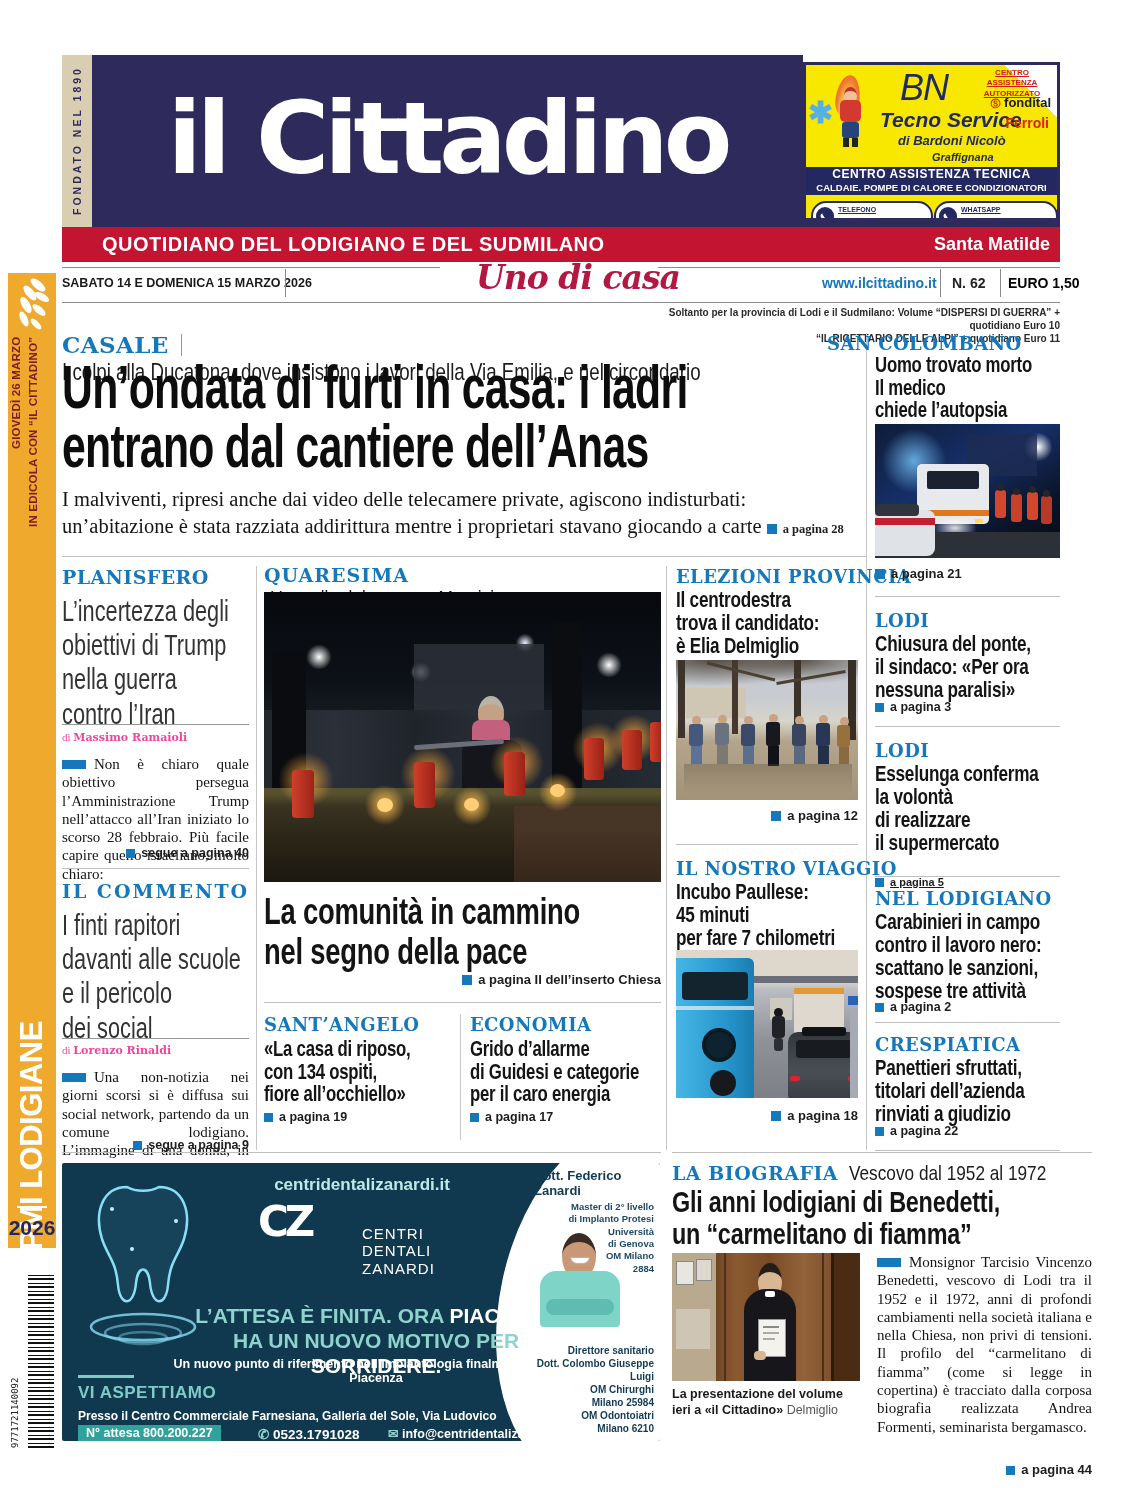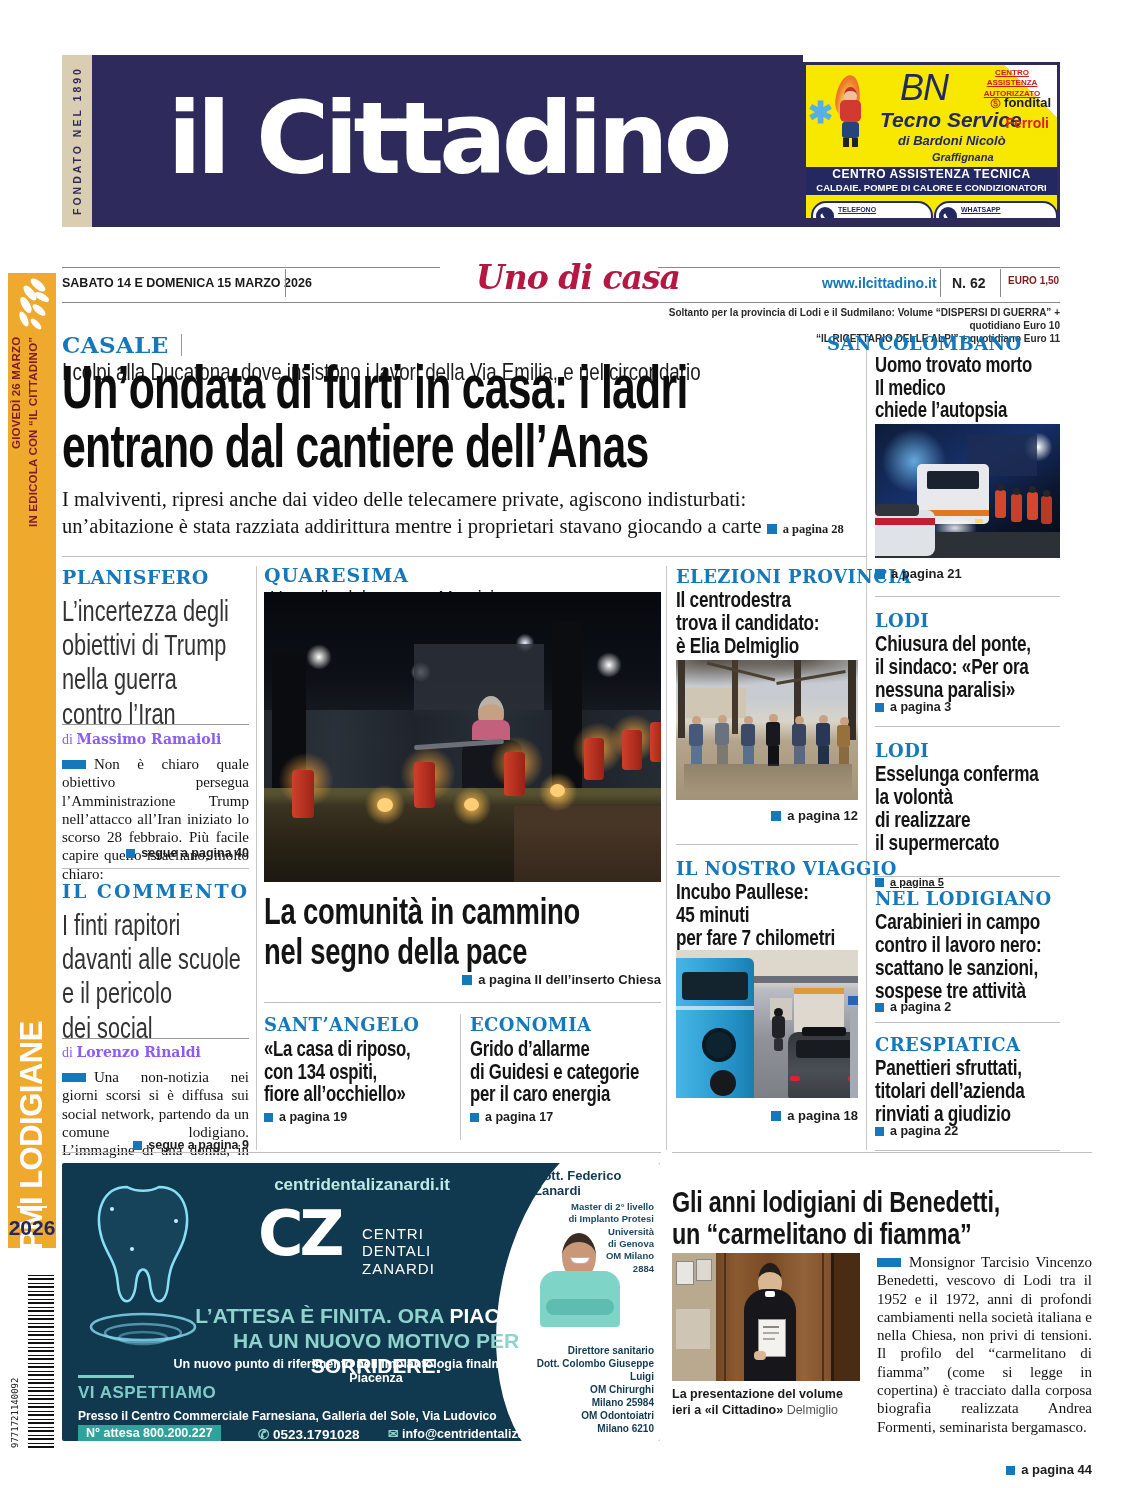--- a/index.html
+++ b/index.html
@@ -11,21 +11,21 @@
   .label{font-family:"DejaVu Serif",serif;font-weight:700;color:#1478ba;font-size:19px;letter-spacing:.4px;}
   .label.sm{font-size:18px;}
   .kick{font-weight:400;color:#1b1b1b;}
   .cond{transform-origin:0 0;}
   .tb{font-weight:700;color:#141414;line-height:1.05;letter-spacing:-.3px;}
   .lt{font-weight:400;color:#333;line-height:1.18;}
   .ref{font-size:13px;font-weight:700;color:#1d1d1d;}
   .ref .sq{display:inline-block;width:10px;height:10px;background:#1478ba;margin-right:6px;vertical-align:-1px;}
   .mk{display:inline-block;width:24px;height:9px;background:#1478ba;margin-right:8px;}
   .body-serif{font-family:"Liberation Serif",serif;font-size:15px;line-height:1.22;color:#141414;text-align:justify;}
-  .byline{font-family:"Liberation Serif",serif;font-size:14px;color:#8b5cf6;}
+  .byline{font-family:"Liberation Serif",serif;font-size:11px;color:#ec4899;}
   .byline b{font-family:"DejaVu Serif",serif;}
   .hline{position:absolute;height:1px;background:#bfbfbf;}
   .vline{position:absolute;width:1px;background:#c8c8c8;}
   .photo{position:absolute;overflow:hidden;background:#222;}
   .glow{position:absolute;border-radius:50%;}
   .rightref{text-align:right;}
   .pill{position:absolute;height:26px;border:2px solid #232861;border-radius:15px;background:#fff;display:flex;align-items:center;}
   .pillnum{font-weight:700;color:#232861;font-size:14.5px;letter-spacing:-.3px;}
   .pilllab{font-size:7px;font-weight:700;color:#232861;text-decoration:underline;}
   .phic{width:18px;height:18px;border-radius:50%;background:#232861;margin:0 4px 0 3px;position:relative;flex:0 0 18px;}
@@ -64,20 +64,24 @@
   </div>
 
   <div class="abs" style="left:62px;top:55px;width:741px;height:172px;background:#2f2a5c;">
     <div class="abs" style="left:0;top:0;width:30px;height:172px;background:#d9cdb2;">
       <div class="vtext" style="width:30px;height:172px;text-align:center;font-size:10.5px;font-weight:700;color:#2f2a5c;letter-spacing:3px;line-height:30px;">FONDATO NEL 1890</div>
     </div>
     <div class="abs" style="left:30px;top:0;width:711px;height:172px;display:flex;align-items:center;justify-content:center;
                 font-family:'DejaVu Sans',sans-serif;font-weight:700;font-size:100px;color:#fff;letter-spacing:-5px;padding-bottom:6px;box-sizing:border-box;">il Cittadino</div>
   </div>
 
+  <div class="abs" style="left:62px;top:227px;width:998px;height:35px;background:#c31432;">
+    <span class="abs" style="left:40px;top:0;line-height:35px;color:#fff;font-weight:700;font-size:20px;letter-spacing:.5px;">QUOTIDIANO DEL LODIGIANO E DEL SUDMILANO</span>
+    <span class="abs" style="right:10px;top:0;line-height:35px;color:#fff;font-weight:700;font-size:18px;">Santa Matilde</span>
+  </div>
 
   <div class="abs" style="left:803px;top:62px;width:257px;height:165px;background:linear-gradient(225deg,#ffffff 0 13%,#f8e800 13%);border:3px solid #2f2a5c;border-bottom-width:9px;box-sizing:border-box;overflow:hidden;">
     <span class="abs" style="left:2px;top:30px;font-size:30px;color:#56b0e4;font-weight:700;">✱</span>
     <div class="abs" style="left:30px;top:10px;width:24px;height:42px;background:radial-gradient(ellipse at 50% 75%,#f6c14a 0 30%,#ef7d2c 60%,#e8542a 100%);border-radius:50% 50% 45% 45%/62% 62% 38% 38%;transform:rotate(8deg);"></div>
     <div class="abs" style="left:28px;top:22px;width:34px;height:68px;">
       <div class="abs" style="left:10px;top:0;width:13px;height:13px;border-radius:50%;background:#f2c09a;border-top:4px solid #c5302a;"></div>
       <div class="abs" style="left:6px;top:13px;width:21px;height:22px;background:#d23a30;border-radius:5px;"></div>
       <div class="abs" style="left:8px;top:35px;width:17px;height:16px;background:#27437c;border-radius:3px;"></div>
       <div class="abs" style="left:9px;top:51px;width:6px;height:9px;background:#222;"></div>
       <div class="abs" style="left:18px;top:51px;width:6px;height:9px;background:#222;"></div>
@@ -112,21 +116,21 @@
   <div class="hline" style="left:62px;top:267px;width:378px;background:#8a8a8a;"></div>
   <div class="hline" style="left:658px;top:267px;width:402px;background:#8a8a8a;"></div>
   <div class="hline" style="left:62px;top:302px;width:998px;background:#8a8a8a;"></div>
   <span class="abs" style="left:62px;top:276px;font-size:12.5px;font-weight:700;color:#1a1a1a;">SABATO 14 E DOMENICA 15 MARZO 2026</span>
   <div class="vline" style="left:285px;top:269px;height:28px;background:#8a8a8a;"></div>
   <span class="abs" style="left:448px;top:258px;width:260px;text-align:center;font-family:'DejaVu Serif',serif;font-style:italic;font-weight:700;font-size:33px;color:#b31742;letter-spacing:-1px;">Uno di casa</span>
   <span class="abs" style="left:822px;top:275px;font-size:14px;font-weight:700;color:#1478ba;">www.ilcittadino.it</span>
   <div class="vline" style="left:940px;top:269px;height:28px;background:#8a8a8a;"></div>
   <span class="abs" style="left:952px;top:275px;font-size:14px;font-weight:700;color:#222;">N. 62</span>
   <div class="vline" style="left:1000px;top:269px;height:28px;background:#8a8a8a;"></div>
-  <span class="abs" style="left:1008px;top:275px;font-size:10px;font-weight:700;color:#7f1d1d;">EURO 1,50</span>
+  <span class="abs" style="left:1008px;top:275px;font-size:14px;font-weight:700;color:#000000;">EURO 1,50</span>
   <div class="abs pl" style="left:620px;top:306px;width:440px;text-align:right;font-size:10px;font-weight:700;color:#2a2a2a;line-height:1.3;">Soltanto per la provincia di Lodi e il Sudmilano: Volume “DISPERSI DI GUERRA” + quotidiano Euro 10
 “IL RICETTARIO DELLE ALPI” + quotidiano Euro 11</div>
 
   <div class="abs" style="left:62px;top:331px;width:810px;">
     <span class="label" style="font-size:23px;">CASALE</span>
     <span style="display:inline-block;width:1px;height:22px;background:#999;margin:0 8px;vertical-align:-3px;"></span>
     <span class="kick" style="display:inline-block;transform:scaleX(.78);transform-origin:0 50%;font-size:24px;white-space:nowrap;">I colpi alla Ducatona, dove insistono i lavori della Via Emilia, e nel circondario</span>
   </div>
   <div class="abs pl cond" style="left:62px;top:358px;width:1160px;transform:scaleX(.7);font-size:61px;font-weight:700;line-height:.96;letter-spacing:-1px;color:#0d0d0d;">Un’ondata di furti in casa: i ladri
 entrano dal cantiere dell’Anas</div>
@@ -394,21 +398,21 @@
         <path d="M55 18 C 30 18 22 44 30 70 C 36 88 44 92 46 116 C 48 138 62 138 64 114 C 66 96 76 96 78 114 C 80 138 94 138 96 116 C 98 92 106 88 112 70 C 120 44 112 18 87 18 C 78 23 64 23 55 18 Z" fill="rgba(130,220,255,0.07)"></path>
         <ellipse cx="71" cy="158" rx="52" ry="13" opacity=".8"></ellipse>
         <ellipse cx="71" cy="164" rx="38" ry="9" opacity=".55"></ellipse>
         <ellipse cx="71" cy="169" rx="24" ry="6" opacity=".4"></ellipse>
       </g>
       <circle cx="40" cy="40" r="2" fill="#bff1ff"></circle>
         <circle cx="104" cy="52" r="2" fill="#bff1ff"></circle>
         <circle cx="60" cy="80" r="2" fill="#bff1ff"></circle>
     </svg>
     <div class="abs" style="left:140px;top:12px;width:320px;text-align:center;color:#bfe9e4;font-weight:700;font-size:17px;">centridentalizanardi.it</div>
-    <div class="abs" style="left:196px;top:34px;font-family:'DejaVu Sans',sans-serif;font-size:62px;font-weight:700;color:#fff;letter-spacing:-4px;">CZ</div>
+    <div class="abs" style="left:196px;top:34px;font-family:'DejaVu Sans',sans-serif;font-size:42px;font-weight:700;color:#fff;letter-spacing:-4px;">CZ</div>
     <div class="abs pl" style="left:300px;top:62px;color:#fff;font-size:15px;line-height:1.15;letter-spacing:1px;">CENTRI
 DENTALI
 ZANARDI</div>
     <div class="abs" style="left:104px;top:140px;width:420px;text-align:center;font-size:21px;font-weight:700;line-height:1.2;">
       <span style="color:#8fd3cd;">L’ATTESA È FINITA. ORA </span><span style="color:#fff;">PIACENZA</span><br>
       <span style="color:#8fd3cd;">HA UN NUOVO MOTIVO PER </span><span style="color:#fff;">SORRIDERE.</span>
     </div>
     <div class="abs" style="left:104px;top:194px;width:420px;text-align:center;color:#fff;font-weight:700;font-size:12.5px;">Un nuovo punto di riferimento nell’implantologia finalmente anche a Piacenza</div>
     <div class="abs" style="left:16px;top:212px;width:56px;height:3px;background:#7fccc6;"></div>
     <div class="abs" style="left:16px;top:220px;color:#7fccc6;font-weight:700;font-size:17px;letter-spacing:.5px;">VI ASPETTIAMO</div>
@@ -435,20 +439,24 @@
       <div class="abs" style="left:10px;top:66px;width:68px;height:16px;background:#5fbcb0;border-radius:8px;"></div>
     </div>
     <div class="abs pl" style="right:6px;bottom:6px;width:140px;text-align:right;color:#123a52;font-weight:700;font-size:10px;line-height:1.3;">Direttore sanitario
 Dott. Colombo Giuseppe Luigi
 OM Chirurghi
 Milano 25984
 OM Odontoiatri
 Milano 6210</div>
   </div>
 
+  <div class="abs" style="left:672px;top:1161px;width:420px;">
+    <span class="label" style="letter-spacing:.5px;">LA BIOGRAFIA</span>
+    <span class="kick" style="display:inline-block;transform:scaleX(.82);transform-origin:0 50%;font-size:21px;white-space:nowrap;margin-left:6px;">Vescovo dal 1952 al 1972</span>
+  </div>
   <div class="abs pl tb cond" style="left:672px;top:1186px;width:540px;transform:scaleX(.78);font-size:30px;line-height:1.07;">Gli anni lodigiani di Benedetti,
 un “carmelitano di fiamma”</div>
   <div class="photo" style="left:672px;top:1253px;width:188px;height:128px;background:linear-gradient(90deg,#6d4322 0 22%,#8a5a30 34%,#7a4a26 52%,#93643a 70%,#6a3c1e);">
     <div class="abs" style="left:0;top:0;width:44px;height:128px;background:#b9a98e;"></div>
     <div class="abs" style="left:4px;top:8px;width:16px;height:22px;background:#e8e6e0;border:1px solid #888;"></div>
     <div class="abs" style="left:24px;top:6px;width:14px;height:20px;background:#ddd8d0;border:1px solid #888;"></div>
     <div class="abs" style="left:4px;top:56px;width:34px;height:40px;background:#d8d2c6;opacity:.7;"></div>
     <div class="abs" style="left:52px;top:0;width:2px;height:128px;background:#50301a;"></div>
     <div class="abs" style="left:150px;top:0;width:2px;height:128px;background:#50301a;"></div>
     <div class="abs" style="right:0;top:0;width:26px;height:128px;background:#4a2c14;border-left:3px solid #2e1a0a;"></div>

